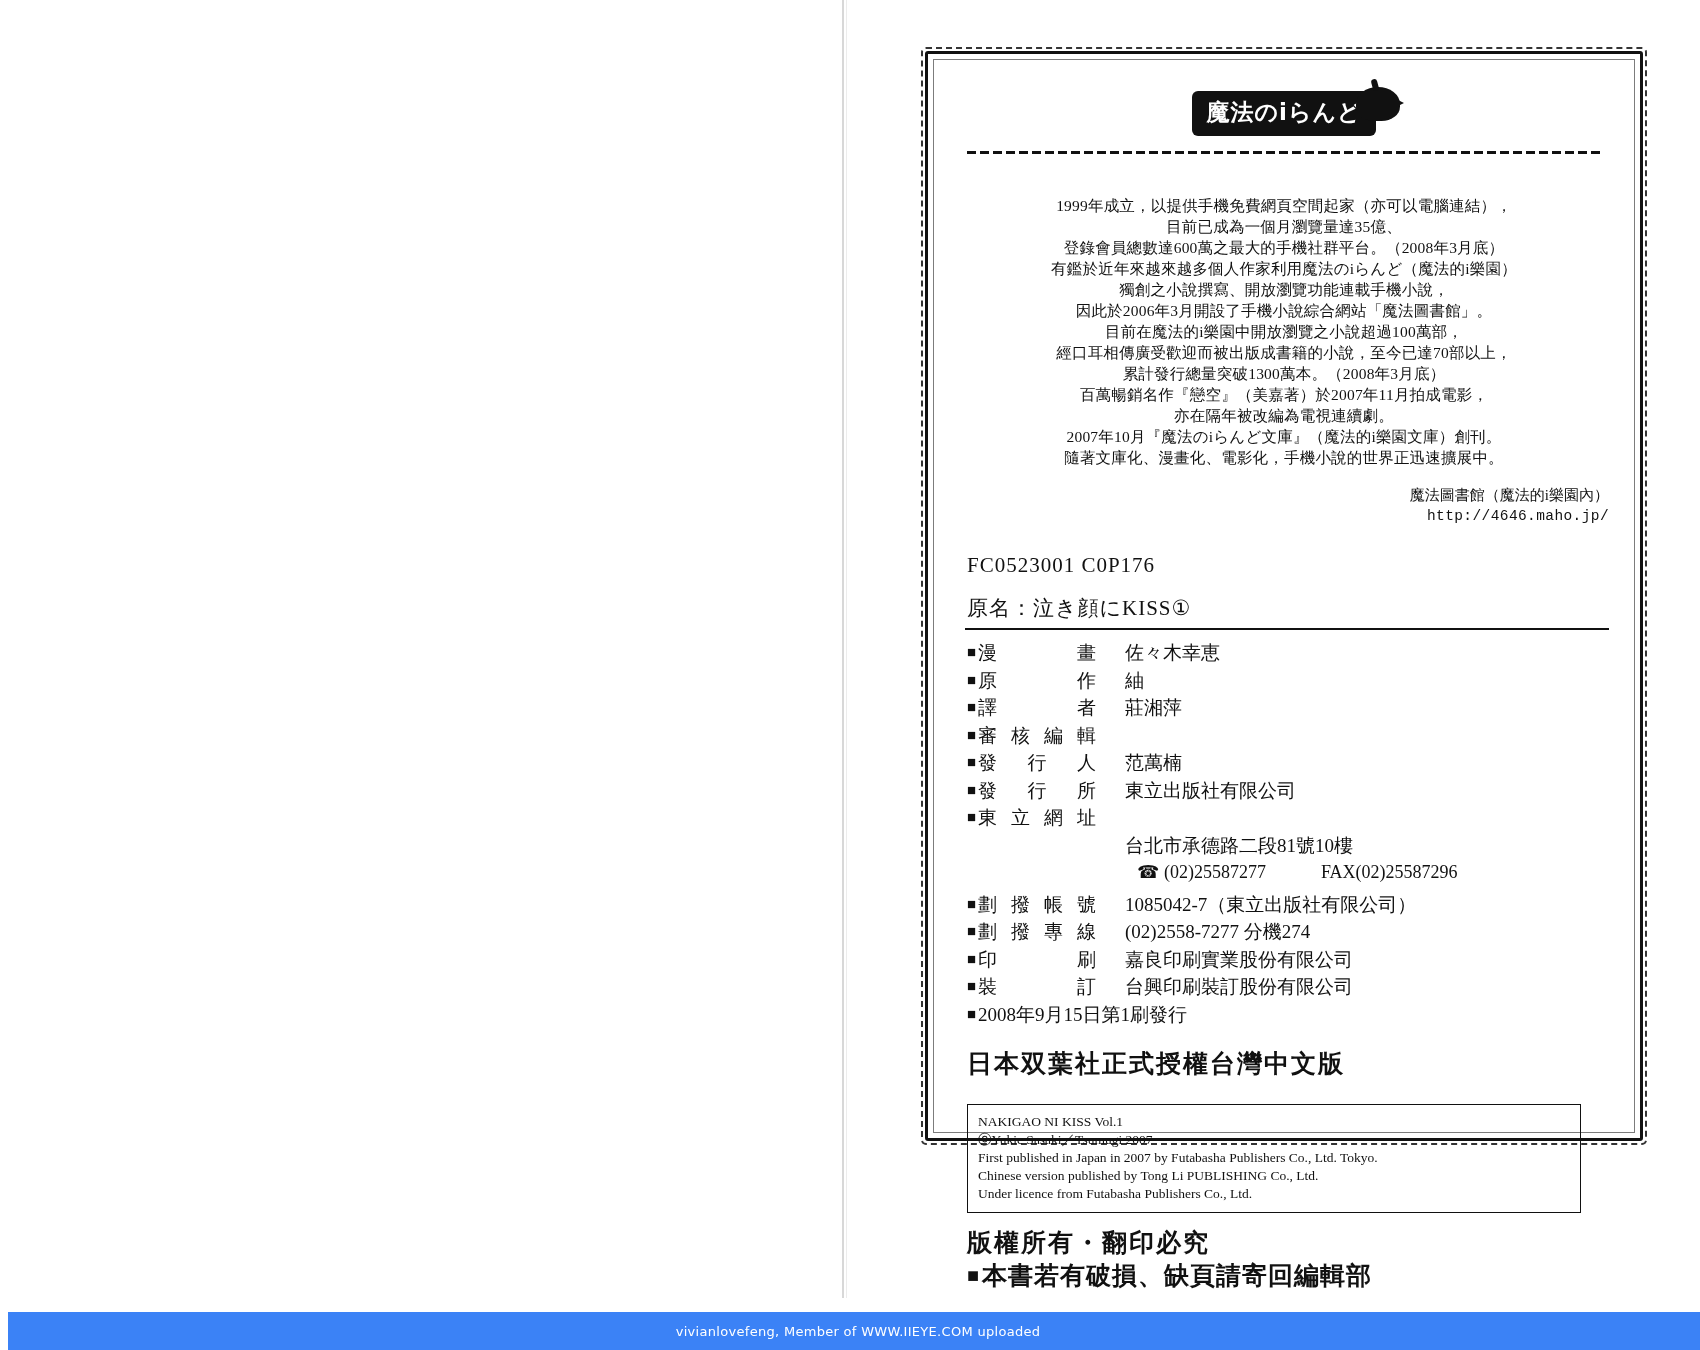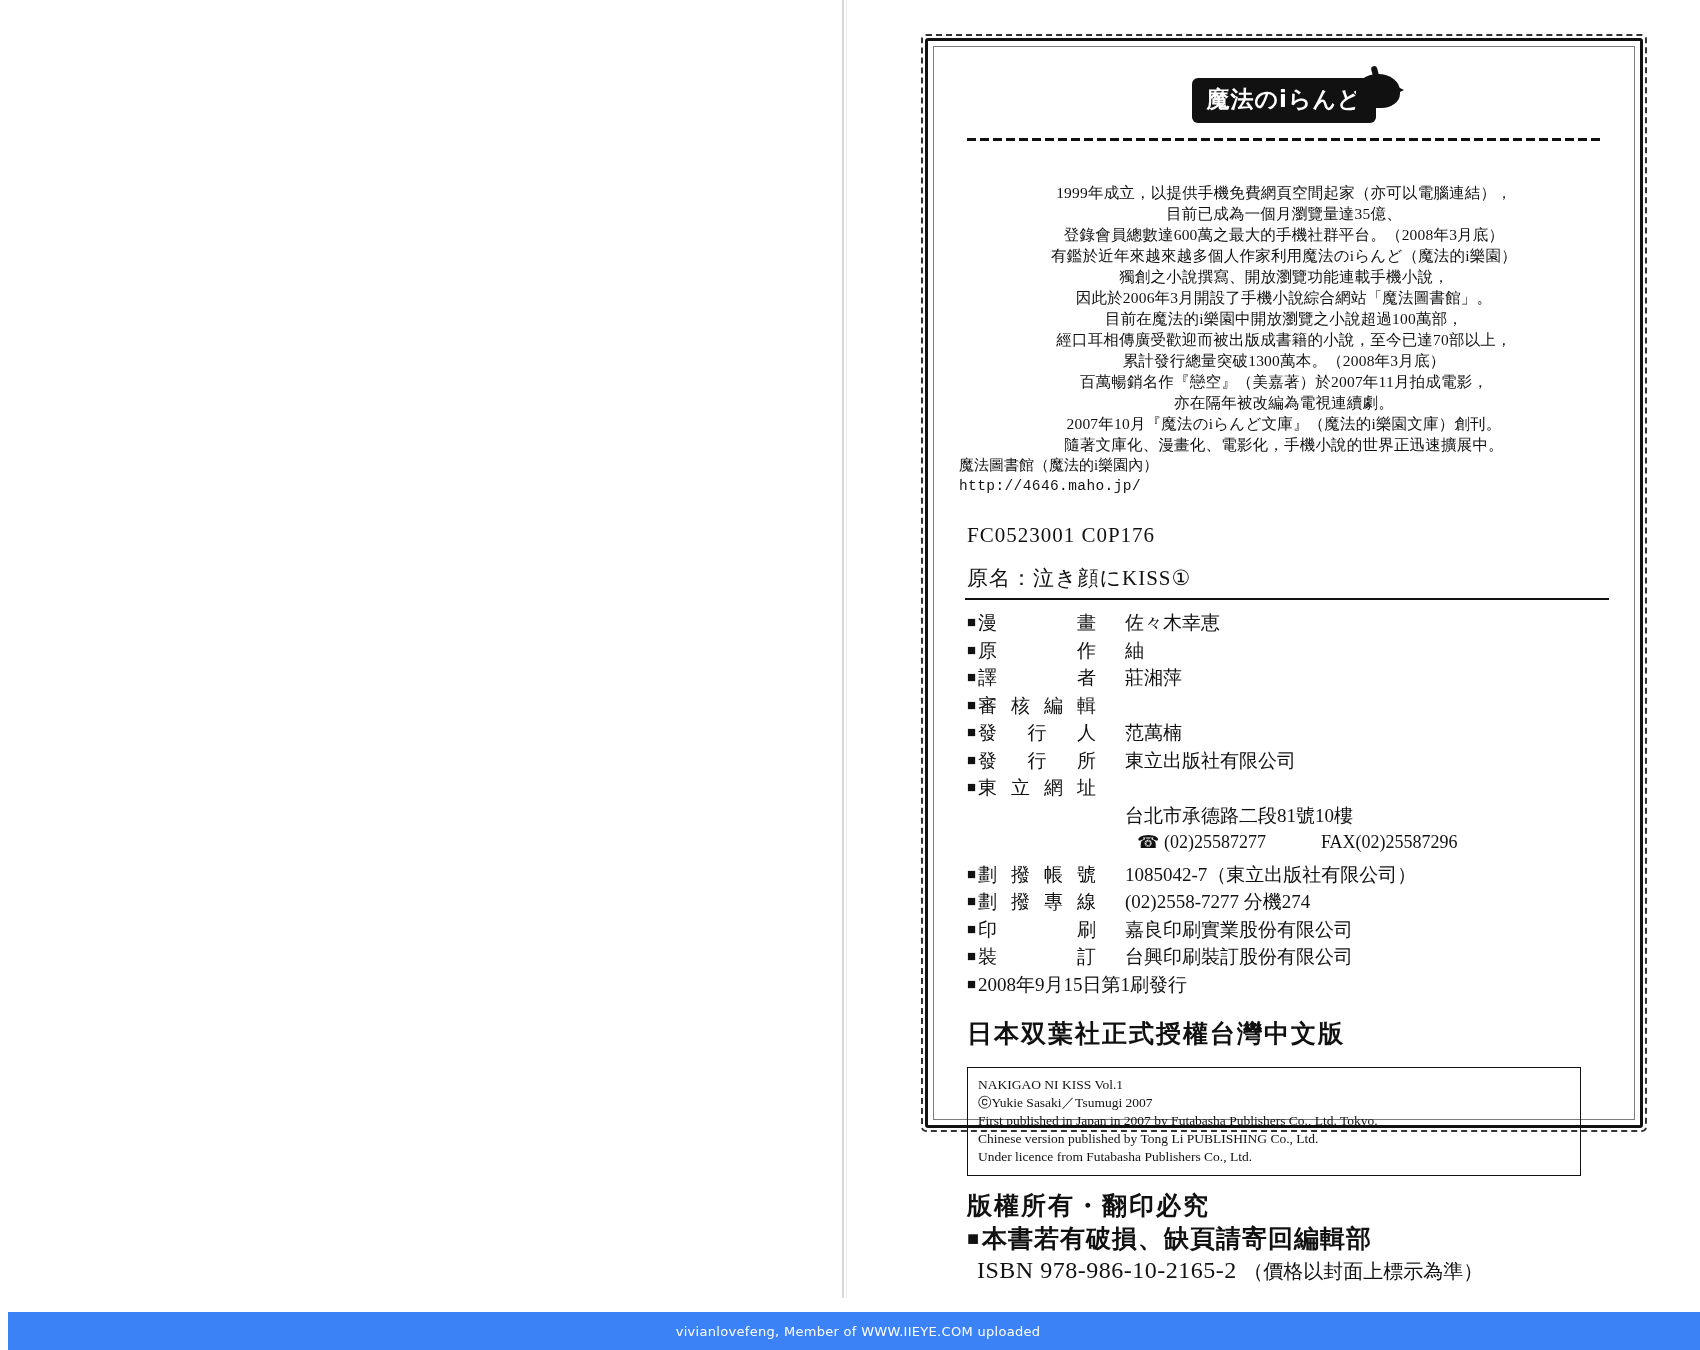--- a/index.html
+++ b/index.html
@@ -31,21 +31,21 @@
     top: 0;
     width: 1px;
     height: 1300px;
     background: #ececec;
   }
 
   
   .colophon {
     position: absolute;
     left: 925px;
-    top: 38px;
+    top: 51px;
     width: 718px;
     height: 1090px;
   }
 
   
   .rough-border {
     position: absolute;
     inset: 0;
     border: 3px solid #111;
     border-radius: 3px;
@@ -135,21 +135,22 @@
   .intro {
     margin-top: 40px;
     text-align: center;
     font-size: 15.5px;
     line-height: 21px;
     letter-spacing: .2px;
   }
   .intro div { white-space: nowrap; }
 
   .site-block {
-    text-align: left;
+    margin-top: 17px;
+    text-align: right;
     font-size: 15px;
     line-height: 21px;
   }
   .site-url {
     font-family: "Liberation Mono", monospace;
     font-size: 14.5px;
     letter-spacing: .4px;
   }
 
   
@@ -224,21 +225,21 @@
   .license {
     margin-top: 18px;
     margin-left: 8px;
     font-size: 25px;
     font-weight: bold;
     letter-spacing: 2px;
   }
 
   
   .enbox {
-    margin-top: 17px;
+    margin-top: 24px;
     margin-left: 8px;
     margin-right: 28px;
     border: 1.5px solid #111;
     padding: 8px 10px 9px 10px;
     font-size: 13.5px;
     line-height: 18px;
     font-family: "Liberation Serif", serif;
   }
   .enbox div { white-space: nowrap; }
 

